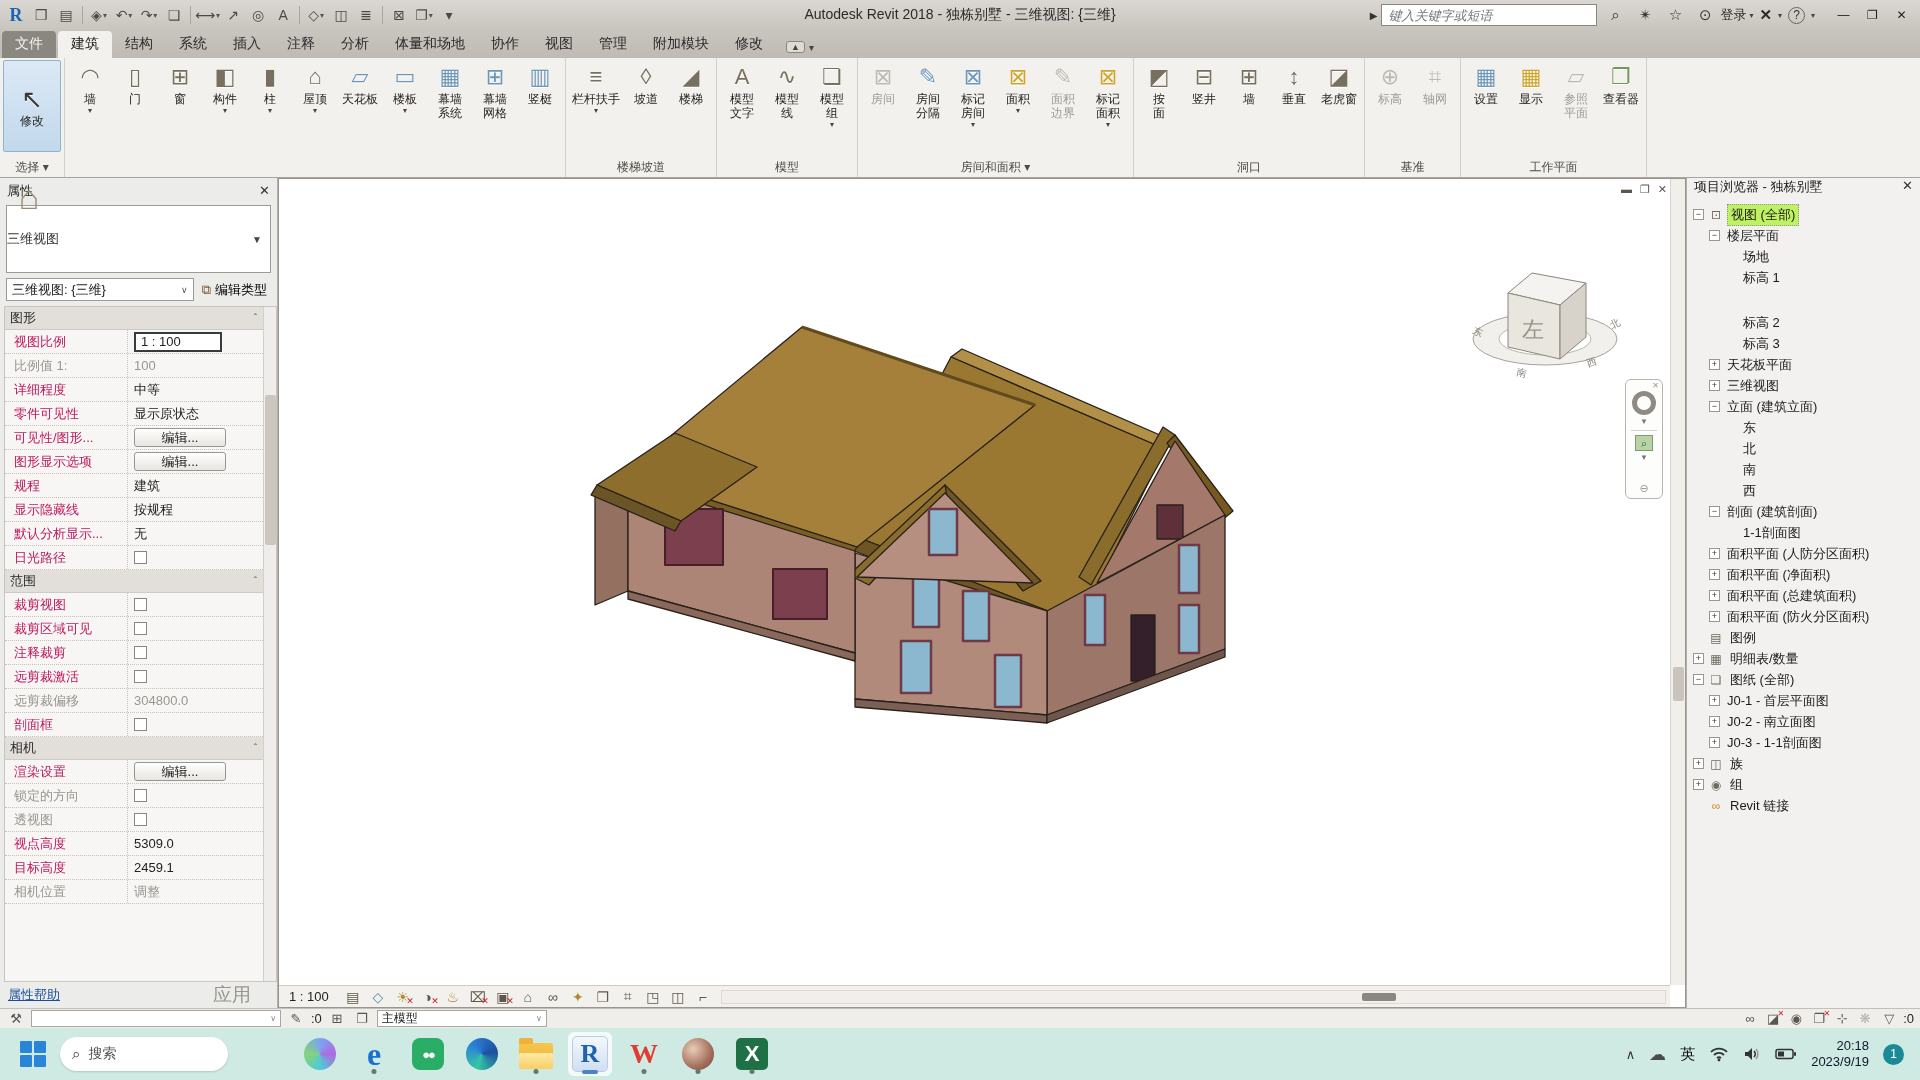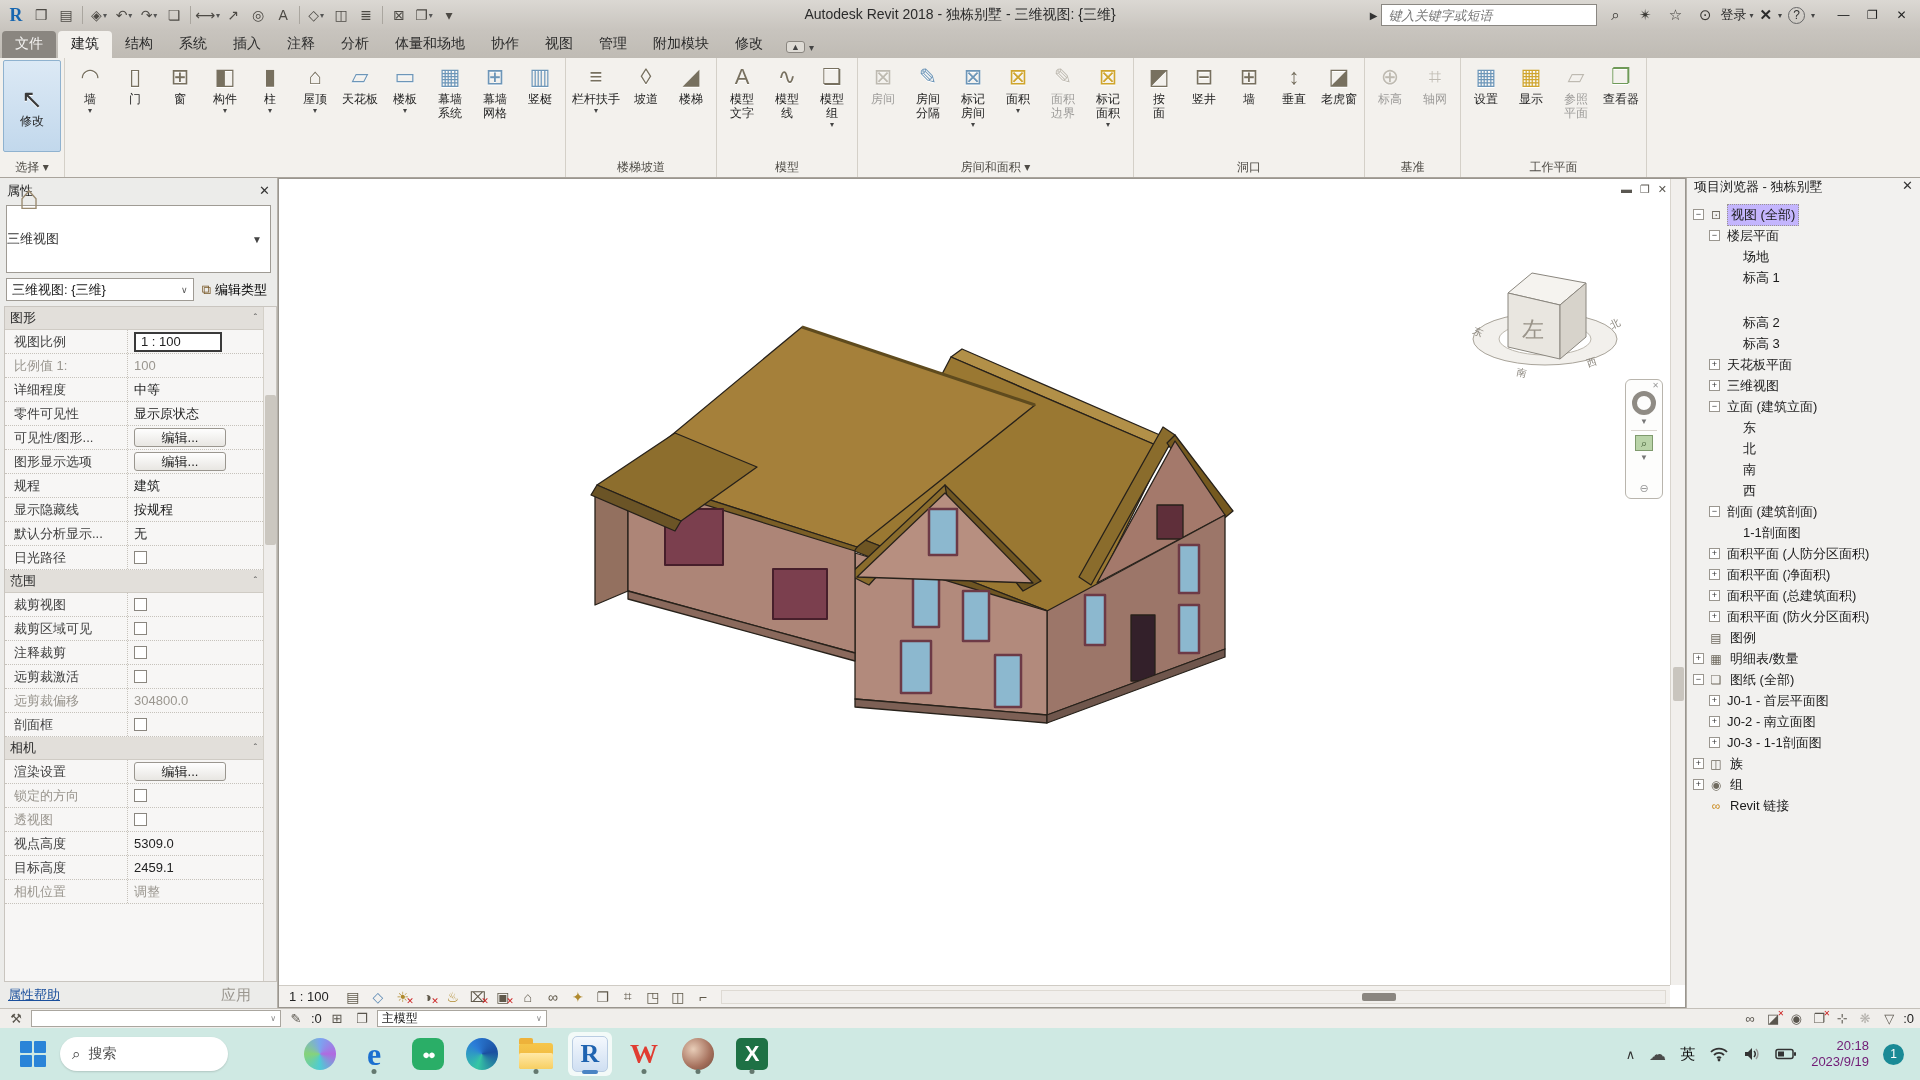--- a/index.html
+++ b/index.html
@@ -63,29 +63,29 @@
   .typecombo{flex:1;height:23px;border:1px solid #9f9b94;background:#fff;display:flex;align-items:center;font-size:13px;padding:0 5px}
   .typecombo .cdd{margin-left:auto;font-size:9px;color:#555}
   .edittype{height:23px;border:0;background:none;display:flex;align-items:center;gap:4px;font-size:13px;padding:0 4px}
   .edittype .eicon{color:#7a5a2a;font-size:13px}
   .pgrid{flex:1;margin:2px 0 0 4px;background:#f7f6f5;border:1px solid #c9c5bf;overflow:hidden;position:relative}
   .pscroll{position:absolute;right:0;top:0;bottom:0;width:13px;background:#efedeb;border-left:1px solid #d4d0c8}
   .pscroll .thumb{position:absolute;top:88px;left:1px;width:11px;height:150px;background:#cbc7c0;border-radius:2px}
   .psec{height:23px;background:#e2dfda;display:flex;align-items:center;padding:0 5px;font-size:13px;color:#2b2b2b;border-bottom:1px solid #cfcbc4}
   .psec .chev{margin-left:auto;margin-right:14px;font-size:10px;color:#555}
   .prow{height:24px;display:flex;align-items:center;border-bottom:1px dotted #c6c2bb;margin-right:13px}
-  .prow .plab{width:122px;padding-left:9px;font-size:13px;color:#404040;white-space:nowrap;overflow:hidden}
+  .prow .plab{width:122px;padding-left:9px;font-size:13px;color:#be185d;white-space:nowrap;overflow:hidden}
   .prow .pval{flex:1;display:flex;align-items:center;font-size:13px;color:#222;border-left:1px dotted #c6c2bb;height:100%;padding-left:6px}
   .prow.disabled .plab,.prow.disabled .pval{color:#9a968f}
   .pinput{border:2px solid #3a3a3a;background:#fff;height:20px;display:flex;align-items:center;padding:0 5px;min-width:88px;font-size:13px}
   .pbtn{width:92px;height:19px;border:1px solid #9a968f;border-radius:3px;background:linear-gradient(#fefefe,#e8e6e2);display:flex;align-items:center;justify-content:center;font-size:13px}
   .pcheck{width:13px;height:13px;border:1px solid #8a867f;background:#fff}
   .props-footer{height:26px;display:flex;align-items:center;padding:0 8px;font-size:13px}
   .prophelp{color:#1a4f9c;text-decoration:underline}
-  .applybtn{margin-left:auto;color:#9a968f;padding:2px 18px;font-size:15px}
+  .applybtn{margin-left:auto;color:#9a968f;padding:2px 18px;font-size:19px}
 
   
   .canvas{position:absolute;left:278px;top:0;width:1408px;height:830px;background:#fff;border:1px solid #9a968f;overflow:hidden}
   .canvas .winctl{position:absolute;top:4px;right:18px;display:flex;gap:8px;z-index:5}
   .canvas .winctl span{font-size:11px;color:#5a5751}
   .house{position:absolute;left:0;top:0;width:1408px;height:808px}
   .vscroll{position:absolute;right:0;top:0;bottom:22px;width:15px;background:#f1efec;border-left:1px solid #d8d4cd}
   .vscroll .thumb{position:absolute;left:2px;top:488px;width:11px;height:34px;background:#c9c5be;border-radius:2px}
   .viewbar{position:absolute;left:0;right:15px;bottom:0;height:22px;background:#f3f1ee;border-top:1px solid #cfcbc4;display:flex;align-items:center;padding-left:6px;gap:2px}
   .vb-scale{font-size:13px;color:#222;padding:0 10px 0 4px;white-space:nowrap}
@@ -108,21 +108,21 @@
   
   .browser{position:absolute;right:0;top:0;width:234px;height:830px;background:#f2f1ef;border-left:1px solid #b5b1aa;display:flex;flex-direction:column}
   .browser-header{height:24px;display:flex;padding:0 7px;font-size:13px}
   .tree{flex:1;overflow:hidden;padding-top:2px}
   .titem{height:21px;display:flex;align-items:center;font-size:13px;white-space:nowrap}
   .titem .expander{width:11px;height:11px;border:1px solid #9a968f;background:#fff;display:flex;align-items:center;justify-content:center;font-size:9px;line-height:9px;color:#333;margin-right:4px;flex:none}
   .titem .spacer{width:15px;flex:none}
   .titem .ticon{width:16px;margin-right:3px;font-size:12px;color:#6f6a5f;text-align:center;flex:none}
   .titem .ticon.orange{color:#c98a1e}
   .titem .tlabel{padding:1px 3px}
-  .titem.selected .tlabel{background:#c4b5fd;border:1px dotted #9a968f}
+  .titem.selected .tlabel{background:#bef264;border:1px dotted #9a968f}
 
   
   .statusbar{position:absolute;top:1008px;left:0;right:0;height:20px;background:#f0eeeb;border-top:1px solid #c4c0b9;display:flex;align-items:center;font-size:13px;padding:0 6px;gap:5px;z-index:26}
   .hint{white-space:nowrap;overflow:hidden;color:#111}
   .sb-ico{width:20px;display:flex;align-items:center;justify-content:center;font-size:13px;color:#5a564e;position:relative;flex:none}
   .sb-ico.disabled{opacity:.4}
   .sb-ico .xmark{position:absolute;right:-1px;top:-2px;font-size:8px;color:#c22;font-weight:bold}
   .sb-combo{height:17px;background:#fff;border:1px solid #aaa69f;display:flex;align-items:center;font-size:12px;padding:0 4px;flex:none}
   .sb-combo .cdd{margin-left:auto;color:#888;font-size:8px}
   .sb-count{color:#222;flex:none}
@@ -149,21 +149,21 @@
   .ic-folder:before{content:"";position:absolute;top:-5px;left:0;width:14px;height:6px;background:#eeb23a;border-radius:2px 2px 0 0}
   .ic-folder:after{content:"";position:absolute;left:0;right:0;bottom:0;height:16px;background:linear-gradient(#ffe9a8,#f7cf62);border-radius:2px}
   .ic-revit{width:36px;height:36px;border-radius:5px;background:linear-gradient(#f4f8fd,#cfdff2);border:1px solid #b9cce2;display:flex;align-items:center;justify-content:center;color:#1f63b0;font-weight:bold;font-size:26px;font-family:"Liberation Serif",serif}
   .ic-wps{color:#e03c31}
   .ic-photos{background:radial-gradient(circle at 35% 35%,#e8cdb8,#a5705c 60%,#6f4a3c)}
   .ic-excel{width:32px;height:32px;background:#1e7145;border-radius:5px;display:flex;align-items:center;justify-content:center;color:#fff;font-weight:bold;font-size:22px}
   .tray{margin-left:auto;display:flex;align-items:center;gap:14px;padding-right:6px}
   .tray .chev{font-size:13px;color:#333}
   .tray .cloud{font-size:17px;color:#4a4a4a}
   .tray .lang{font-size:15px;color:#111}
-  .clock{text-align:right;font-size:13px;line-height:16px;color:#701a75}
+  .clock{text-align:right;font-size:13px;line-height:16px;color:#0f172a}
   .badge{width:21px;height:21px;border-radius:50%;background:#1a8a96;color:#fff;display:flex;align-items:center;justify-content:center;font-size:12px}
 </style>
 </head>
 <body>
 
 <div class="screen">
 
   <div class="titlebar">
     <div class="qat">
         <div class="qat-btn logo">R</div>

